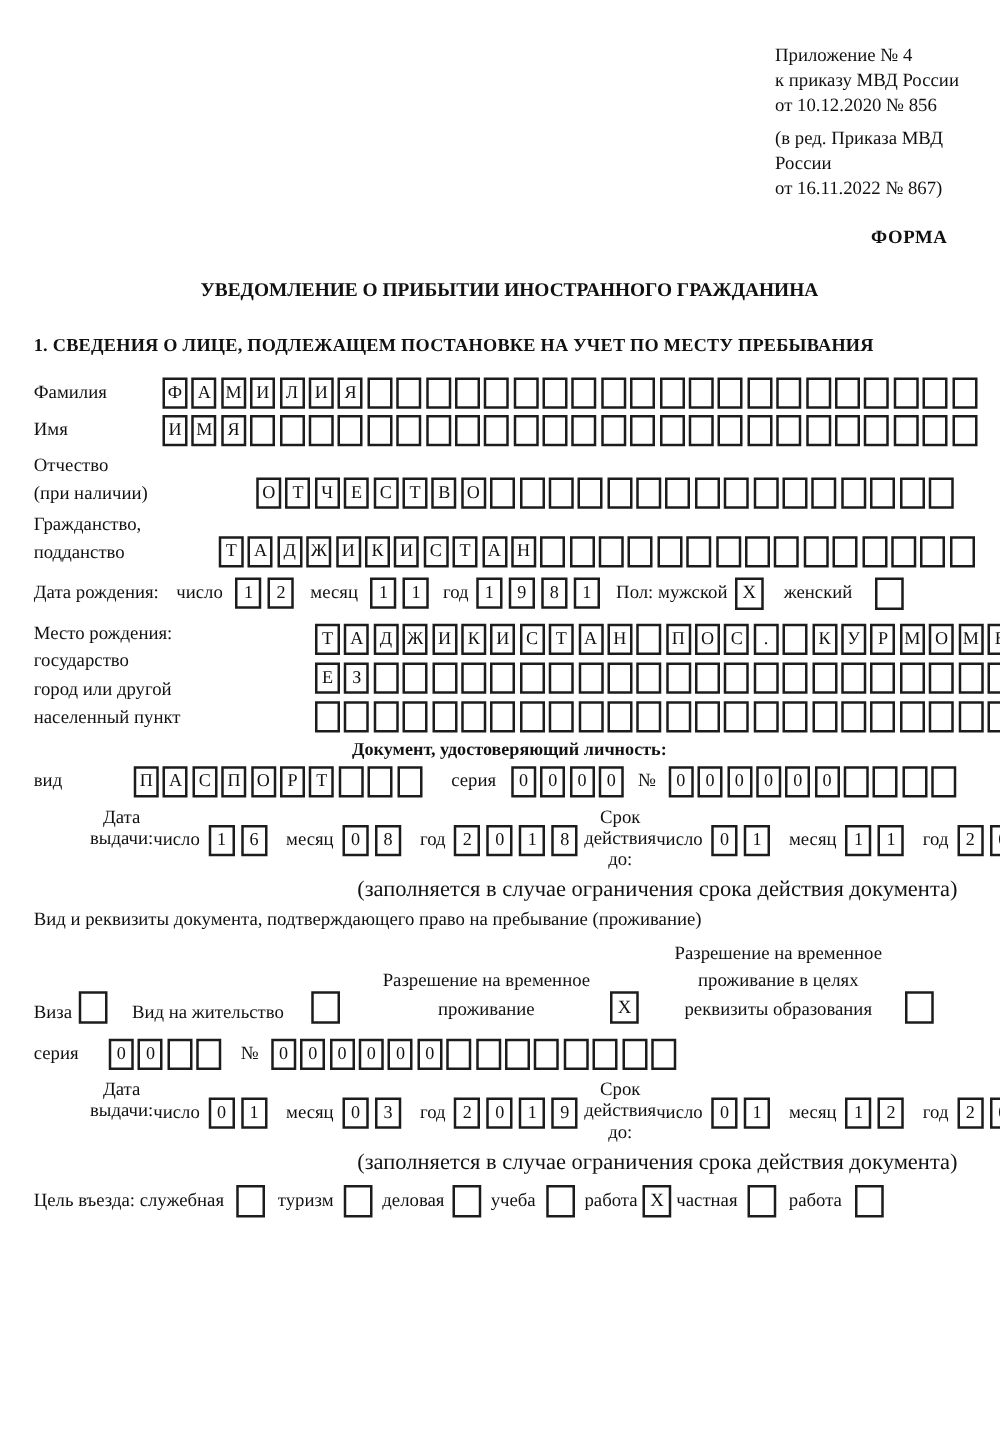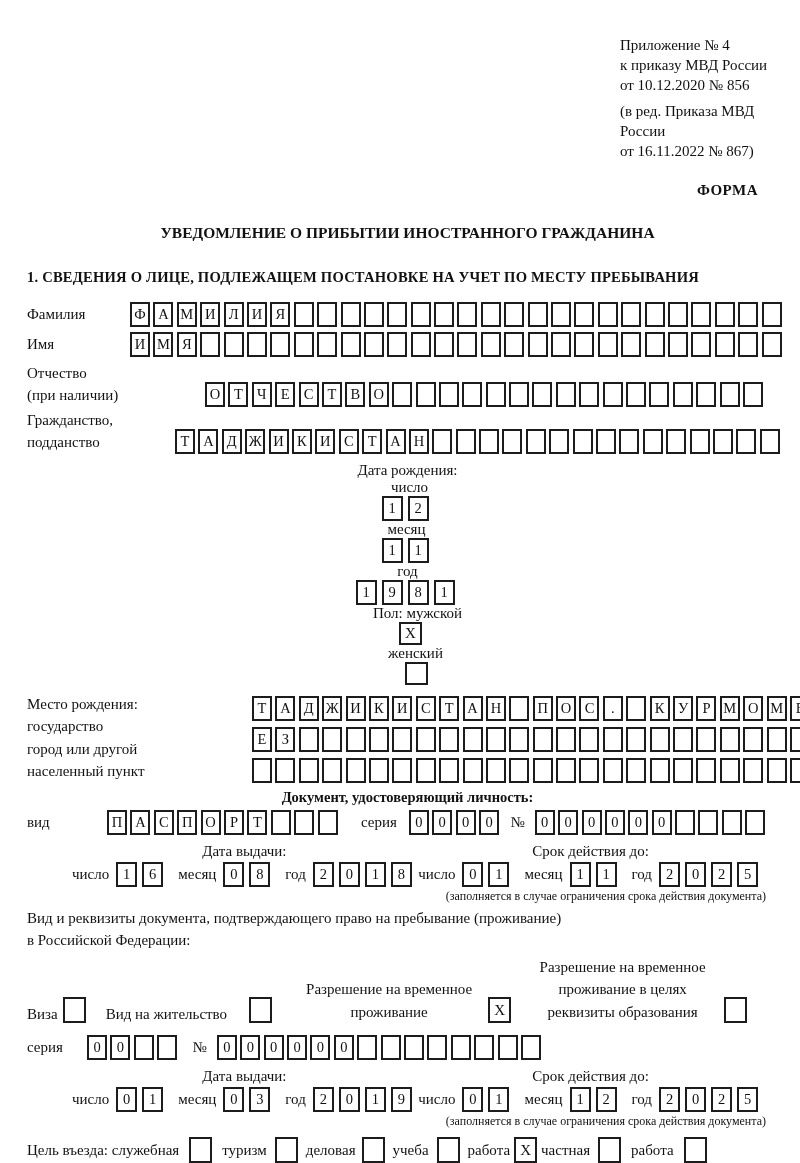--- a/index.html
+++ b/index.html
@@ -40,26 +40,26 @@
   }
 
   .fr { margin-top:5px; }
   .w-sur { width:103px; flex:0 0 103px; }
   .w-pat { width:178px; flex:0 0 178px; }
   .w-cit { width:148px; flex:0 0 148px; }
 
   .heading-c { text-align:center; font-weight:bold; font-size:14.5px; margin-top:6px; }
 
   .dual { display:flex; justify-content:space-between; margin:8px 25px 0 45px; }
-  .dgrp { display:flex; flex-direction:column; }
+  .dgrp { display:flex; flex-direction:row; }
   .dgrp .hdr { text-align:center; margin-bottom:2px; }
   .dgrp .line { display:flex; align-items:center; }
   .dgrp .line .lbl { margin-right:7px; }
   .dgrp .line .mid { margin:0 7px 0 10px; }
-  .note { text-align:right; margin-right:22px; font-size:12px; margin-top:2px; }
+  .note { text-align:right; margin-right:22px; font-size:18px; margin-top:2px; }
 
   .mlc { text-align:center; line-height:1.5; white-space:normal; }
 </style>
 </head>
 <body>
 
 <div class="page">
 
   <div class="appendix">
     <div>Приложение № 4</div>
@@ -227,21 +227,21 @@
         <span class="cb">1</span>
         <span class="cb">1</span>
       </span>
     <span class="lbl" style="margin:0 6px 0 6px;">год</span>
     <span class="boxes" style="display: flex;">
         <span class="cb">1</span>
         <span class="cb">9</span>
         <span class="cb">8</span>
         <span class="cb">1</span>
       </span>
-    <span class="lbl" style="margin-left:20px;">Пол: мужской</span>
+    <span class="lbl" style="margin-left:8px;">Пол: мужской</span>
     <span class="cbx" style="margin-left:6px;">X</span>
     <span class="lbl" style="margin-left:16px;">женский</span>
     <span class="cbx" style="margin-left:18px;"></span>
   </div>
 
   <div class="rowt" style="margin-top:8px;gap:47px;">
     <span class="lbl2 w-pat">
       <span>Место рождения:</span><br>
       <span>государство</span><br>
       <span>город или другой</span><br>
@@ -409,21 +409,20 @@
             <span class="cb">0</span>
             <span class="cb">2</span>
             <span class="cb">5</span>
           </span>
       </div>
     </div>
   </div>
   <div class="note">(заполняется в случае ограничения срока действия документа)</div>
 
   <div class="lbl" style="margin-top:6px;">Вид и реквизиты документа, подтверждающего право на пребывание (проживание)</div>
-  <div class="lbl" style="margin-top:5px;">в Российской Федерации:</div>
 
   <div class="rowt" style="margin-top:7px;">
     <span class="lbl" style="margin-top:4px;">Виза</span>
     <span class="cbx" style="margin-left:5px;"></span>
     <span class="lbl" style="margin-left:20px;margin-top:4px;">Вид на жительство</span>
     <span class="cbx" style="margin-left:22px;"></span>
     <span class="lbl mlc" style="margin-left:22px;width:190px;flex:0 0 190px;">
       <span>Разрешение на временное</span><br>
       <span>проживание</span>
     </span>

